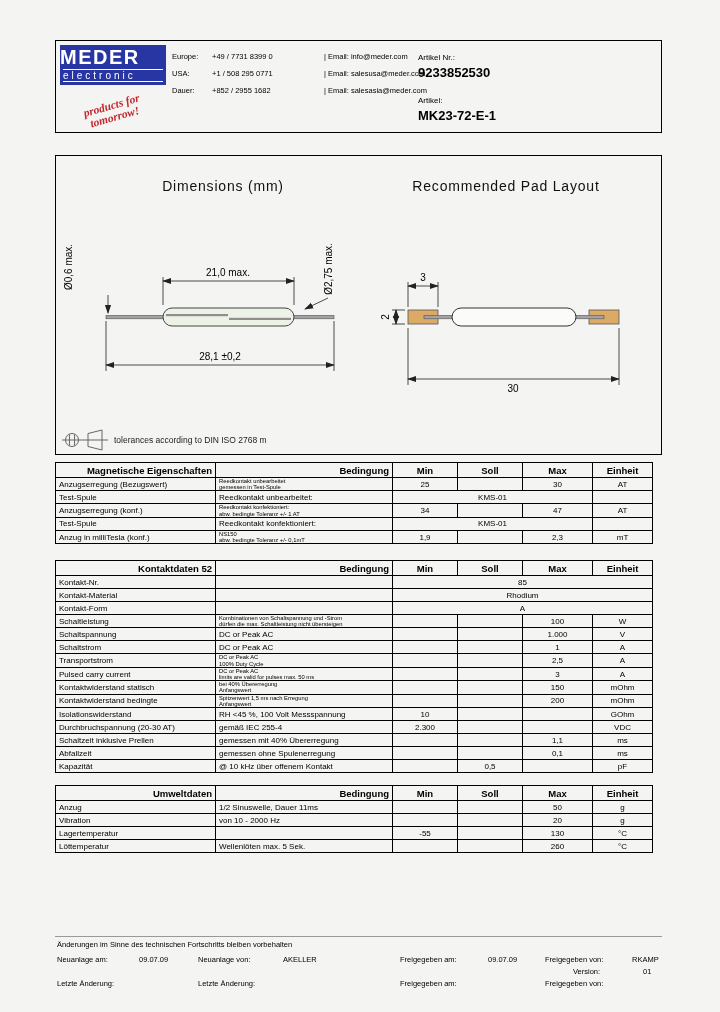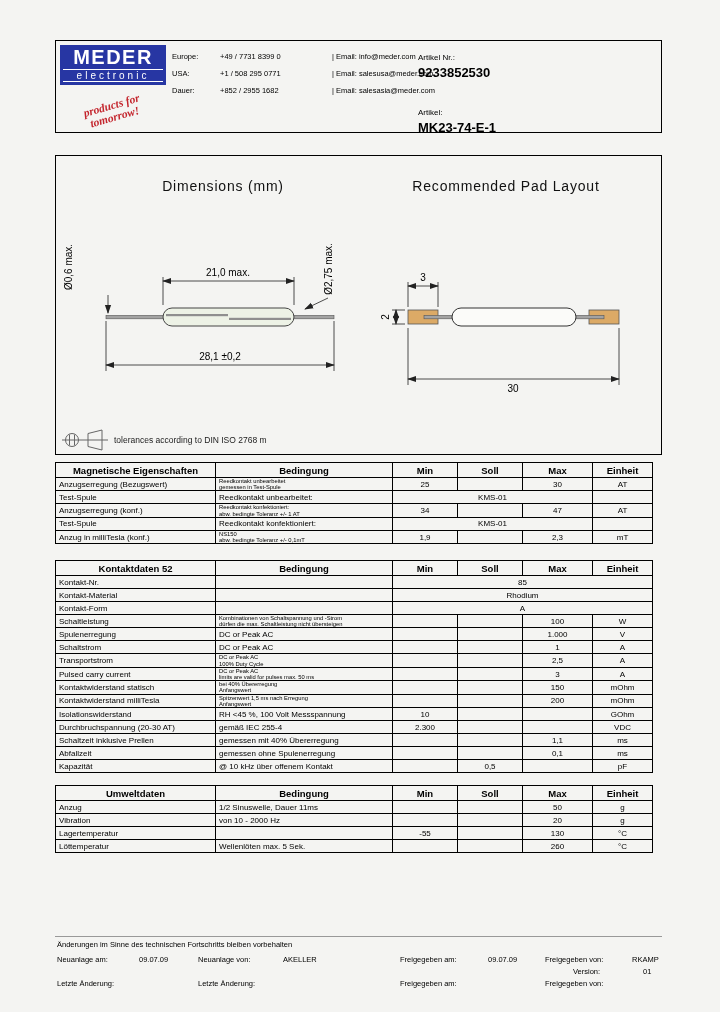--- a/index.html
+++ b/index.html
@@ -2,51 +2,51 @@
 <html><head>
 <meta charset="utf-8">
 <style>
   *{box-sizing:border-box;margin:0;padding:0}
   body{background:#d8d8d6;display:flex;justify-content:center;font-family:"Liberation Sans",sans-serif}
   .page{position:relative;width:720px;height:1012px;background:#f4f4f2;color:#000;overflow:hidden}
   .box{position:absolute;border:1.6px solid #000}
 
   
   .header-box{left:55px;top:40px;width:607px;height:93px}
-  .logo{position:absolute;left:4px;top:4px;width:106px;height:40px;background:#2736a3;color:#fff;text-align:center;padding-top:2px}
+  .logo{position:absolute;left:4px;top:4px;width:106px;height:40px;background:#2736a3;color:#fff;padding-top:2px}
   .logo-main{font-size:20px;font-weight:bold;letter-spacing:1.5px;line-height:21px}
   .logo-sub{font-size:10px;letter-spacing:3px;line-height:11px;border-top:1.5px solid #fff;border-bottom:1.5px solid #fff;margin:1px 3px 0 3px}
   .tagline{position:absolute;left:2px;top:58px;width:110px;transform:rotate(-16deg);color:#c4262e;font-family:"Liberation Serif",serif;font-style:italic;font-weight:bold;font-size:11.5px;text-align:center}
   .contacts{position:absolute;left:116px;top:11px;font-size:7.5px}
   .contact-row{height:17px;white-space:nowrap}
-  .c-region{display:inline-block;width:48px}
+  .c-region{display:inline-block;width:40px}
   .c-phone{display:inline-block;width:112px}
   .article{position:absolute;left:362px;top:12px;font-size:8px}
   .a-value{font-size:13px;font-weight:bold;margin-top:3px}
-  .a2{margin-top:28px}
+  .a2{margin-top:16px}
 
   
   .drawing-box{left:55px;top:155px;width:607px;height:300px}
   .drawsvg{position:absolute;left:0;top:0;width:100%;height:100%}
   .lead{fill:#a3a3a3;stroke:#555;stroke-width:.6}
   .glass{fill:#edf2e6;stroke:#444;stroke-width:1}
   .glass2{fill:#fbfbf9;stroke:#333;stroke-width:1}
   .blade{fill:#8f8f8f}
   .pad{fill:#dcaa66;stroke:#555;stroke-width:.8}
   .dim line{stroke:#222;stroke-width:.8}
   .dtext{font-size:10px;fill:#000;text-anchor:middle;font-family:"Liberation Sans",sans-serif}
   .dtitle{font-size:14px;letter-spacing:.8px;text-anchor:middle;fill:#111;font-family:"Liberation Sans",sans-serif}
   .tolsym line,.tolsym circle,.tolsym path{fill:none;stroke:#666;stroke-width:1}
   .tnote{font-size:8.5px;fill:#222;text-anchor:start;font-family:"Liberation Sans",sans-serif}
 
   
   .tbl{position:absolute;left:55px;width:597px;border-collapse:collapse;table-layout:fixed;border:1.6px solid #000;background:transparent}
   .tbl th,.tbl td{border:1px solid #000;padding:0 3px;overflow:hidden;white-space:nowrap}
-  .tbl thead th{height:15px;font-size:9.5px;font-weight:bold;text-align:center}
-  .tbl thead th.th-val{}
+  .tbl thead th{height:15px;font-size:9.5px;font-weight:bold;text-align:right}
+  .tbl thead th.th-val{text-align:center}
   .tbl td{height:13px;font-size:8px;vertical-align:middle}
   .c-center{text-align:center}
   .cond-small{font-size:5.8px;line-height:6.2px;white-space:nowrap}
   .t1{top:462px}.t2{top:560px}.t3{top:785px}
 
   
   .footer{position:absolute;left:55px;top:936px;width:607px;height:64px;border-top:1px solid #999;font-size:7.5px}
   .f-item{position:absolute;white-space:nowrap}
 </style>
 </head>
@@ -70,21 +70,21 @@
       </div>
       <div class="contact-row">
         <span class="c-region">Dauer:</span><span class="c-phone">+852 / 2955 1682</span><span class="c-email">| Email: salesasia@meder.com</span>
       </div>
     </div>
 
     <div class="article">
       <div class="a-label">Artikel Nr.:</div>
       <div class="a-value">9233852530</div>
       <div class="a-label a2">Artikel:</div>
-      <div class="a-value">MK23-74-E-1</div>
+      <div class="a-value">MK23-72-E-1</div>
     </div>
   </div>
 
   <div class="box drawing-box">
     <svg class="drawsvg" viewBox="0 0 605 296">
       <defs>
         <marker id="arr" viewBox="0 0 10 10" refX="9" refY="5" markerWidth="9" markerHeight="9" orient="auto-start-reverse" markerUnits="userSpaceOnUse">
           <path d="M0,1.5 L10,5 L0,8.5 z" fill="#222"></path>
         </marker>
       </defs>
@@ -262,21 +262,21 @@
           <td class="c-cond">
             <div class="cond-small">Kombinationen von Schaltspannung und -Strom</div>
             <div class="cond-small">dürfen die max. Schaltleistung nicht übersteigen</div>
           </td>
           <td class="c-center"></td>
           <td class="c-center"></td>
           <td class="c-center">100</td>
           <td class="c-center">W</td>
         </tr>
         <tr>
-          <td class="c-label">Spulenerregung</td>
+          <td class="c-label">Schaltspannung</td>
           <td class="c-cond">DC or Peak AC</td>
           <td class="c-center"></td>
           <td class="c-center"></td>
           <td class="c-center">1.000</td>
           <td class="c-center">V</td>
         </tr>
         <tr>
           <td class="c-label">Schaltstrom</td>
           <td class="c-cond">DC or Peak AC</td>
           <td class="c-center"></td>
@@ -311,21 +311,21 @@
           <td class="c-cond">
             <div class="cond-small">bei 40% Übererregung</div>
             <div class="cond-small">Anfangswert</div>
           </td>
           <td class="c-center"></td>
           <td class="c-center"></td>
           <td class="c-center">150</td>
           <td class="c-center">mOhm</td>
         </tr>
         <tr>
-          <td class="c-label">Kontaktwiderstand milliTesla</td>
+          <td class="c-label">Kontaktwiderstand bedingte</td>
           <td class="c-cond">
             <div class="cond-small">Spitzenwert 1,5 ms nach Erregung</div>
             <div class="cond-small">Anfangswert</div>
           </td>
           <td class="c-center"></td>
           <td class="c-center"></td>
           <td class="c-center">200</td>
           <td class="c-center">mOhm</td>
         </tr>
         <tr>

